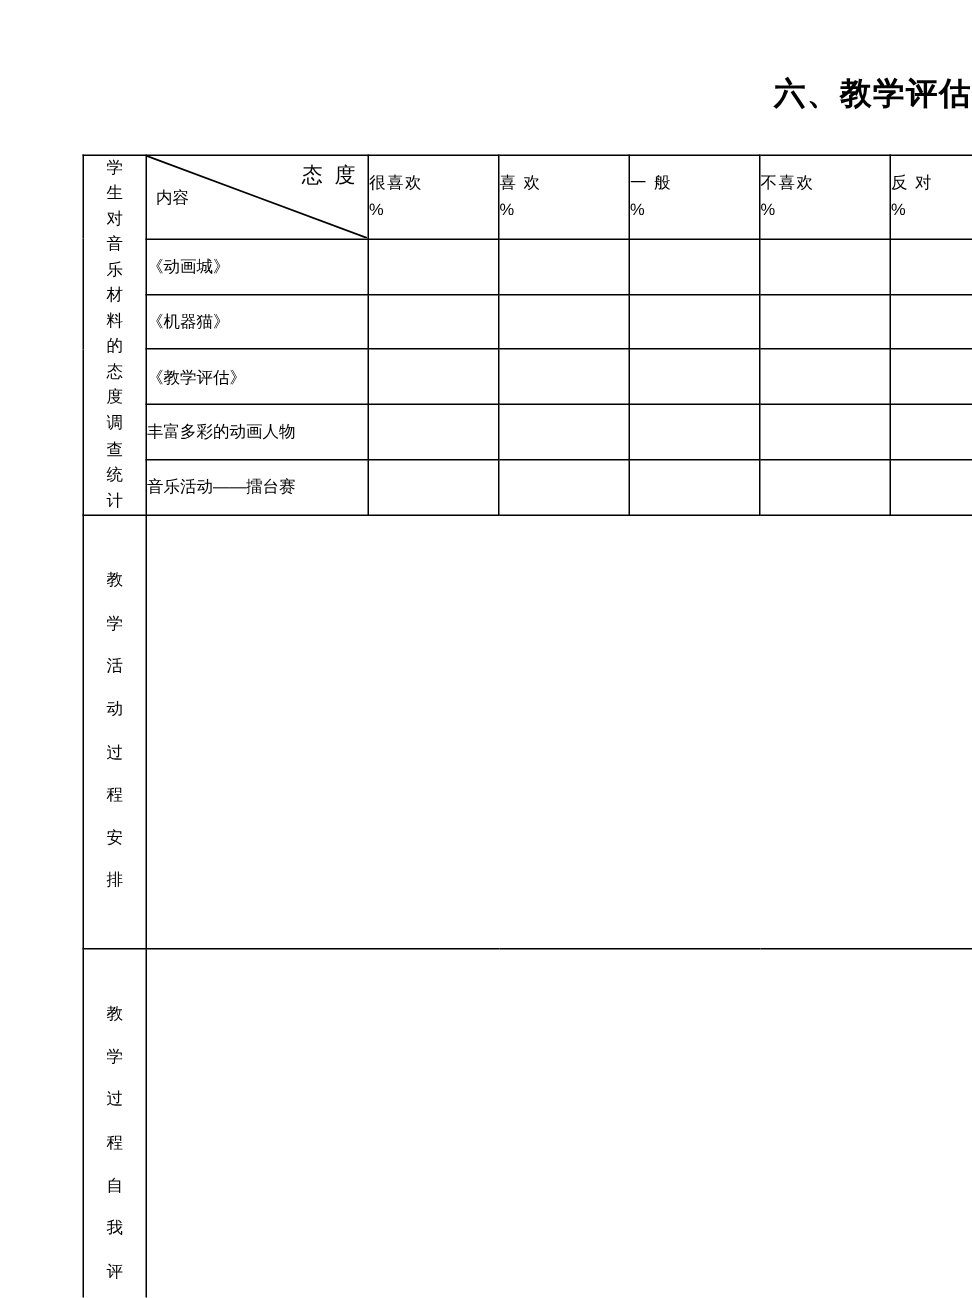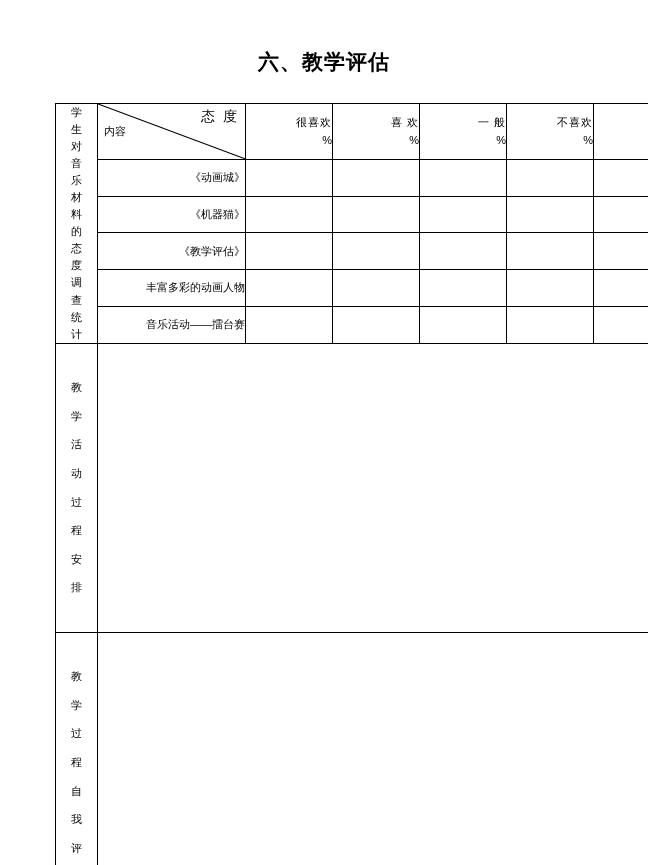--- a/index.html
+++ b/index.html
@@ -18,21 +18,21 @@
   .page {
     position: relative;
     width: 648px;
     height: 865px;
   }
   .page-title {
     position: absolute;
     top: 48px;
     left: 0;
     width: 648px;
-    text-align: center;
+    text-align: right;
     font-size: 21px;
     font-weight: bold;
     letter-spacing: 1px;
     font-family: "Liberation Serif", "DejaVu Serif", serif;
   }
 
   table.eval {
     position: absolute;
     top: 103px;
     left: 55px;
@@ -83,33 +83,32 @@
     letter-spacing: 2px;
   }
   .diag .t-content {
     position: absolute;
     bottom: 20px;
     left: 6px;
     font-size: 11px;
   }
 
   .opt-head {
-    text-align: right;
+    text-align: left;
     height: 46px;
     font-size: 11px;
     line-height: 1.7;
   }
   .opt-head .o-label { display: block; letter-spacing: 1px; }
   .opt-head .o-pct   { display: block; }
 
   .item-cell {
     height: 30px;
     padding-left: 6px;
     font-size: 11px;
-    text-align: right;
   }
   .blank-cell { height: 30px; }
 
   .big-row td { height: 288px; }
   .big-row .vlabel-big {
     text-align: center;
     font-size: 11px;
     line-height: 2.6;
     vertical-align: middle;
   }

